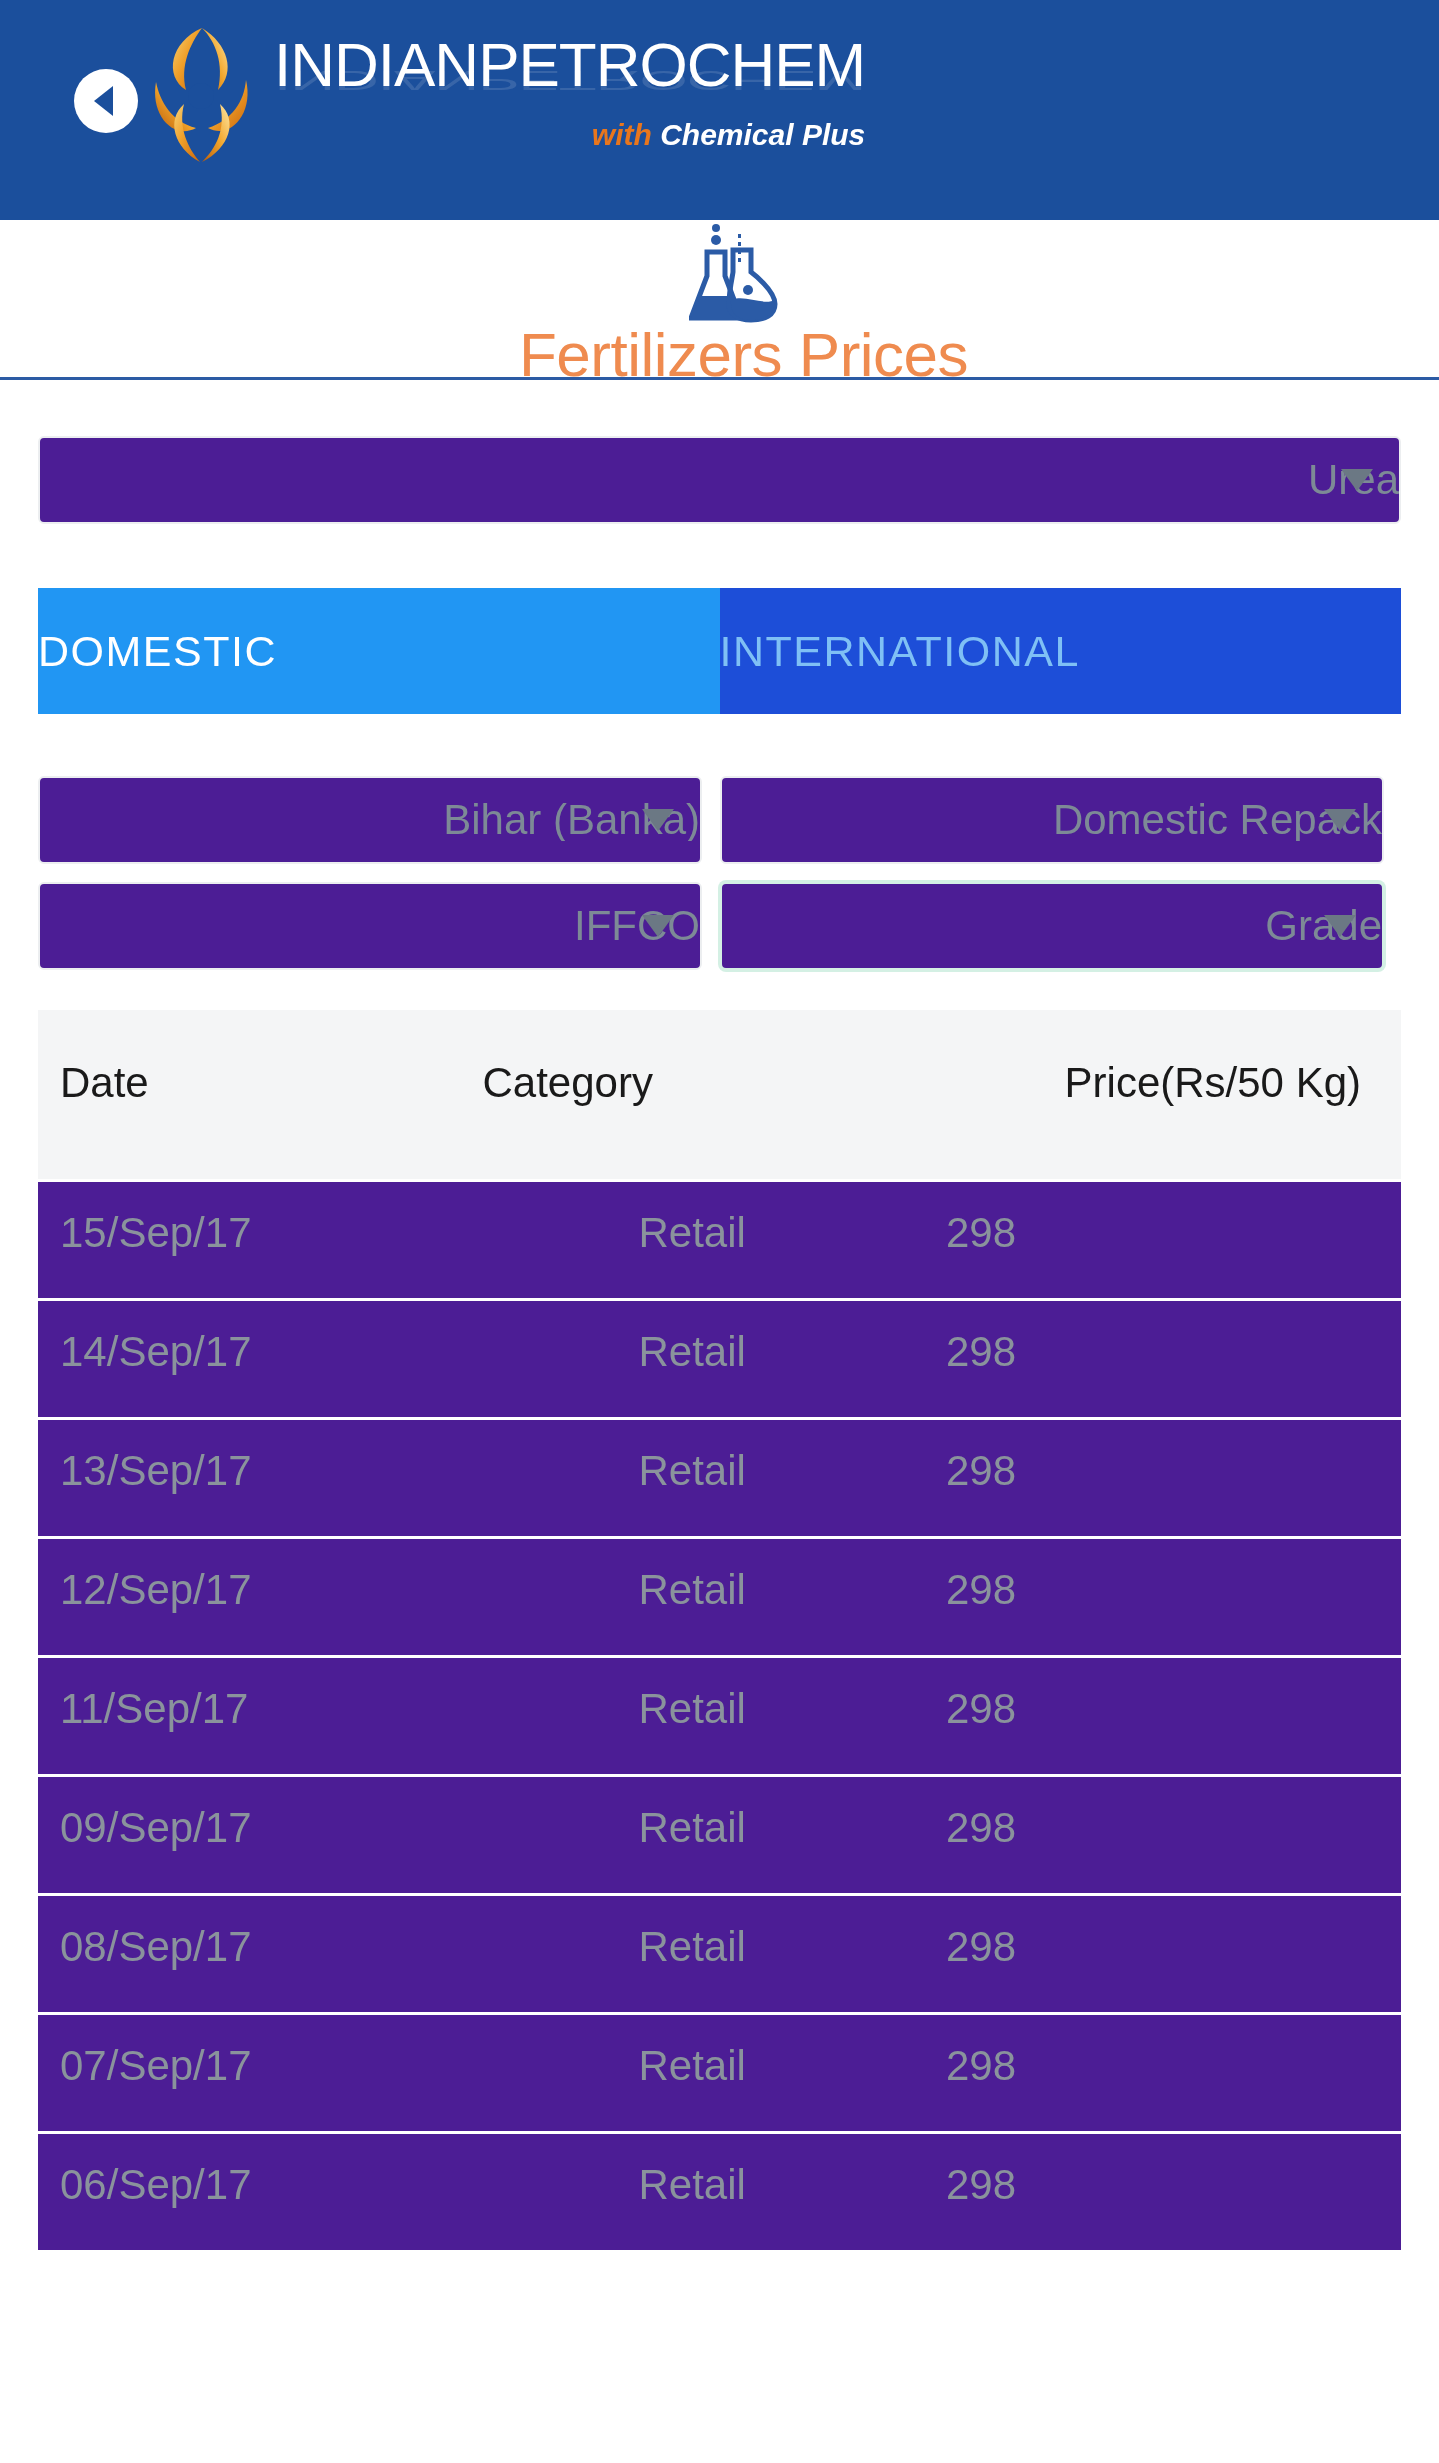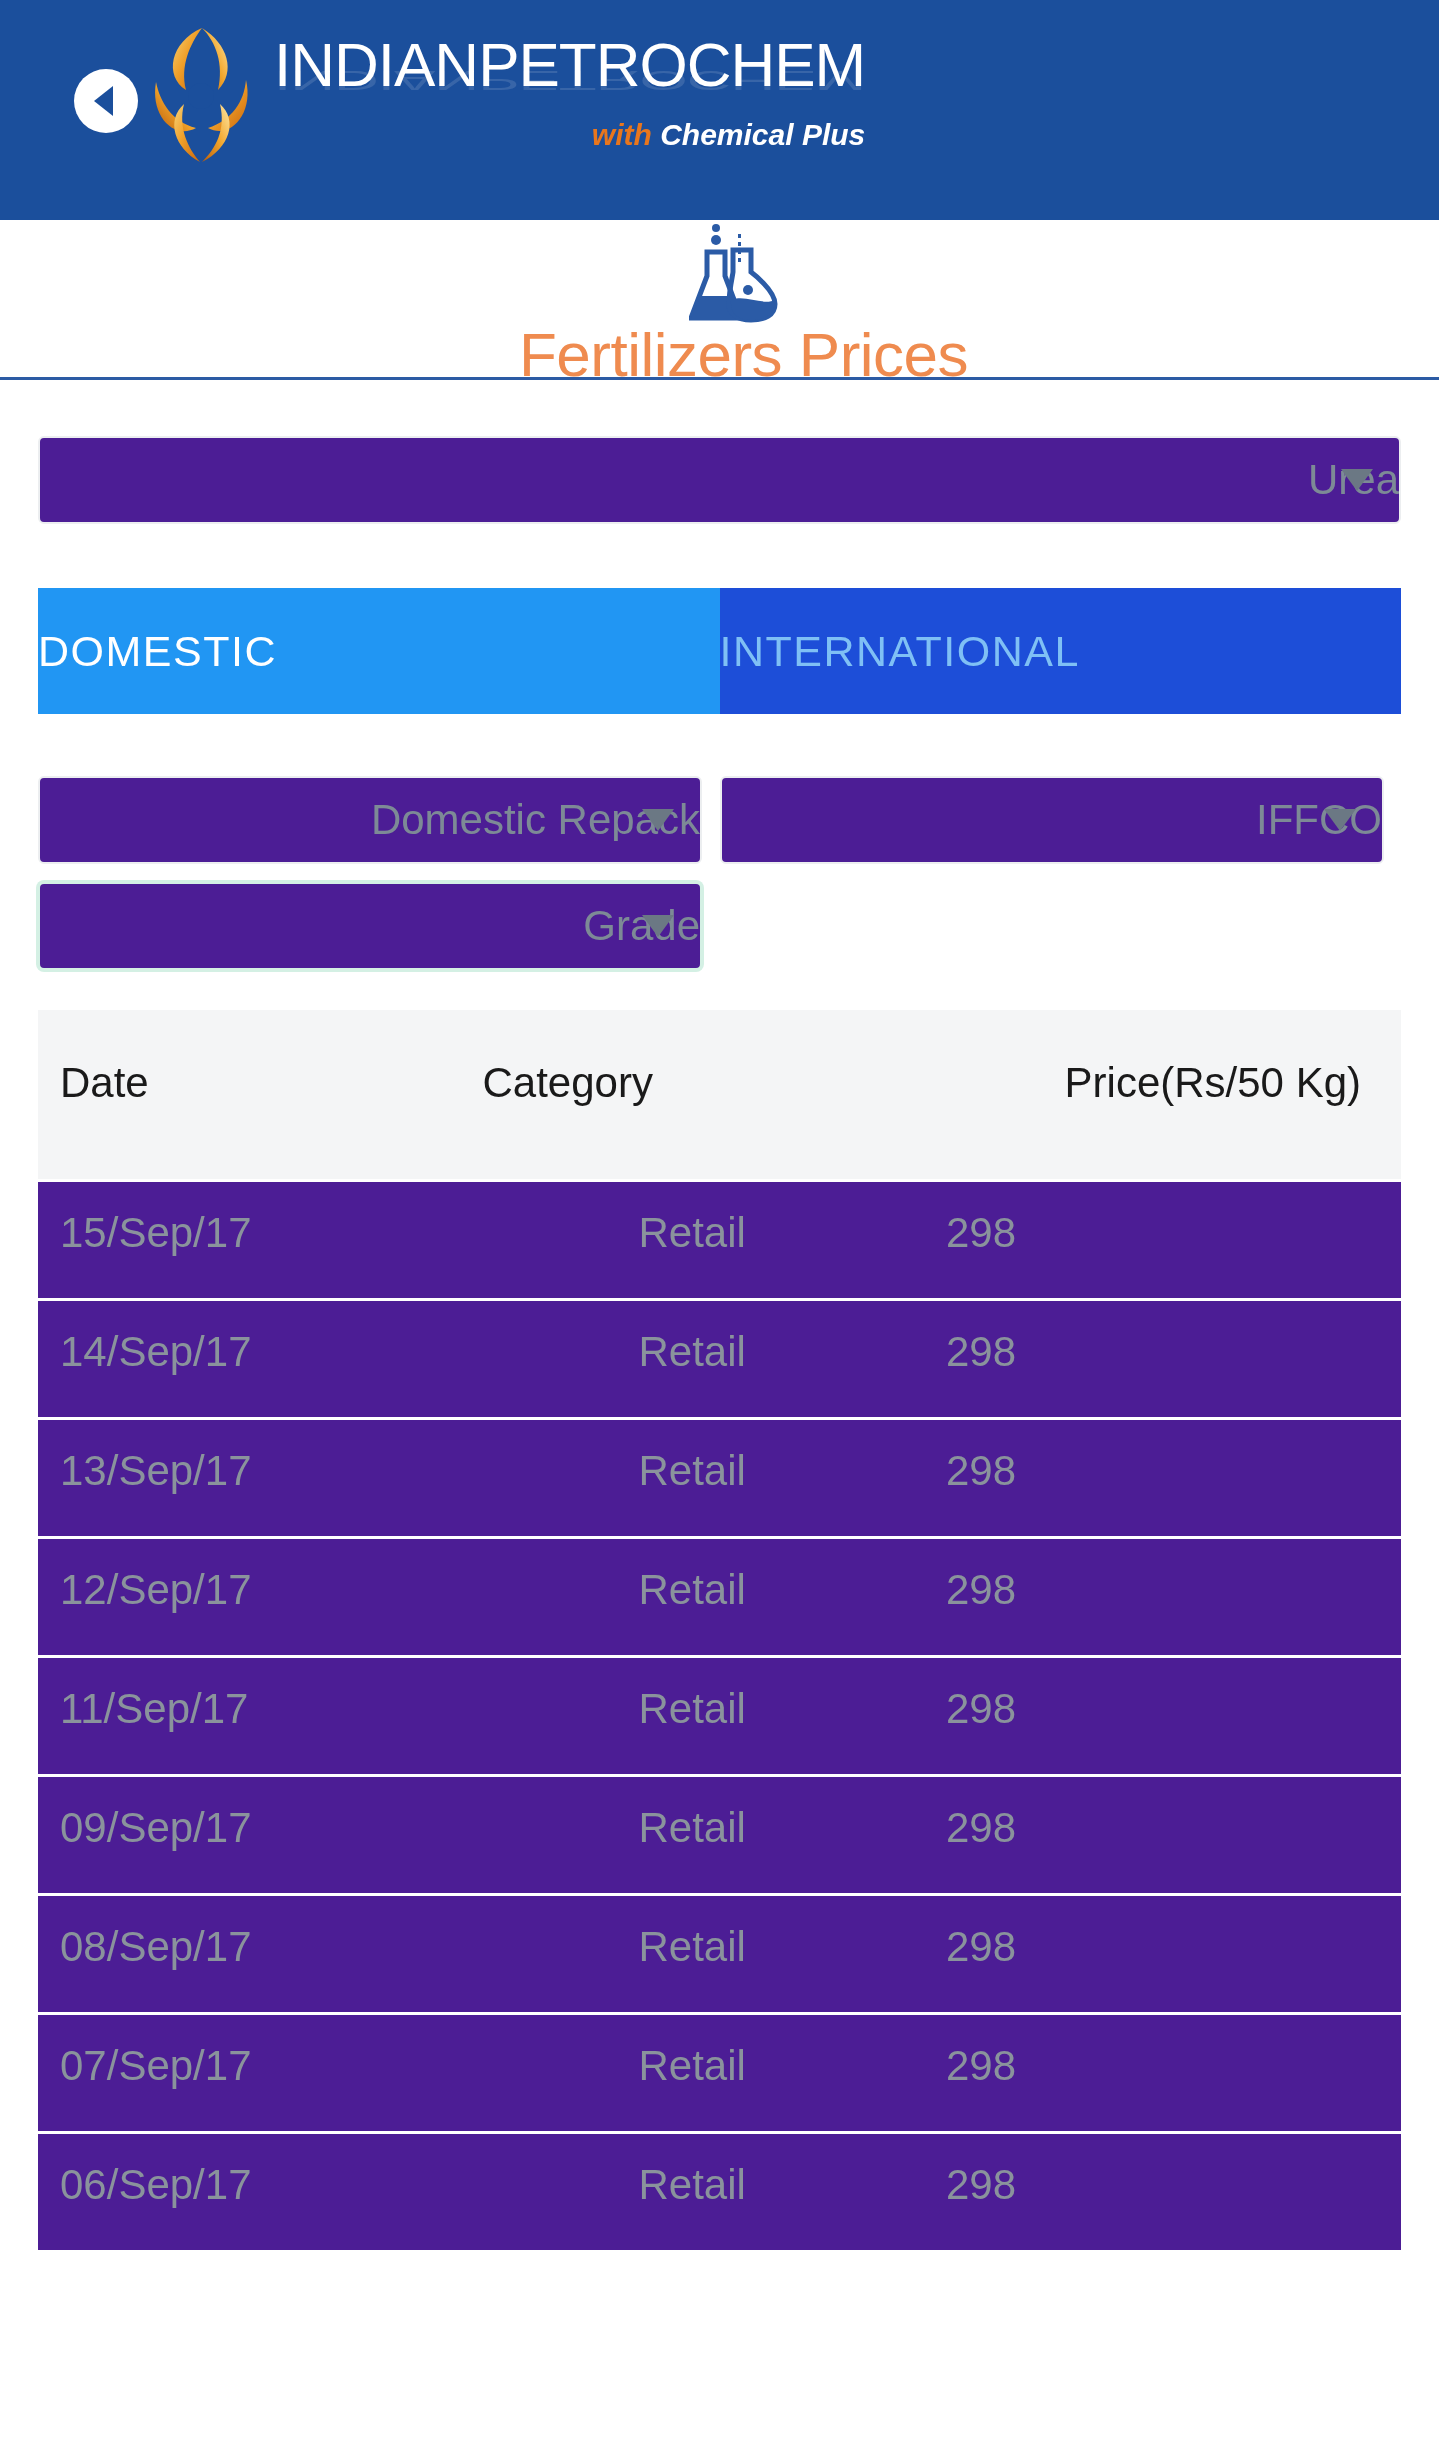--- a/index.html
+++ b/index.html
@@ -303,20 +303,24 @@
   <div class="tab active">
     <span>DOMESTIC</span>
   </div>
   <div class="tab inactive">
     <span>INTERNATIONAL</span>
   </div>
 </div>
 
 <div class="filter-grid">
 
+  <div class="select-box filter-select">
+    <span class="sel-label">Bihar (Banka)</span>
+    <span class="caret"></span>
+  </div>
 
   <div class="select-box filter-select">
     <span class="sel-label">Domestic Repack</span>
     <span class="caret"></span>
   </div>
 
   <div class="select-box filter-select">
     <span class="sel-label">IFFCO</span>
     <span class="caret"></span>
   </div>

